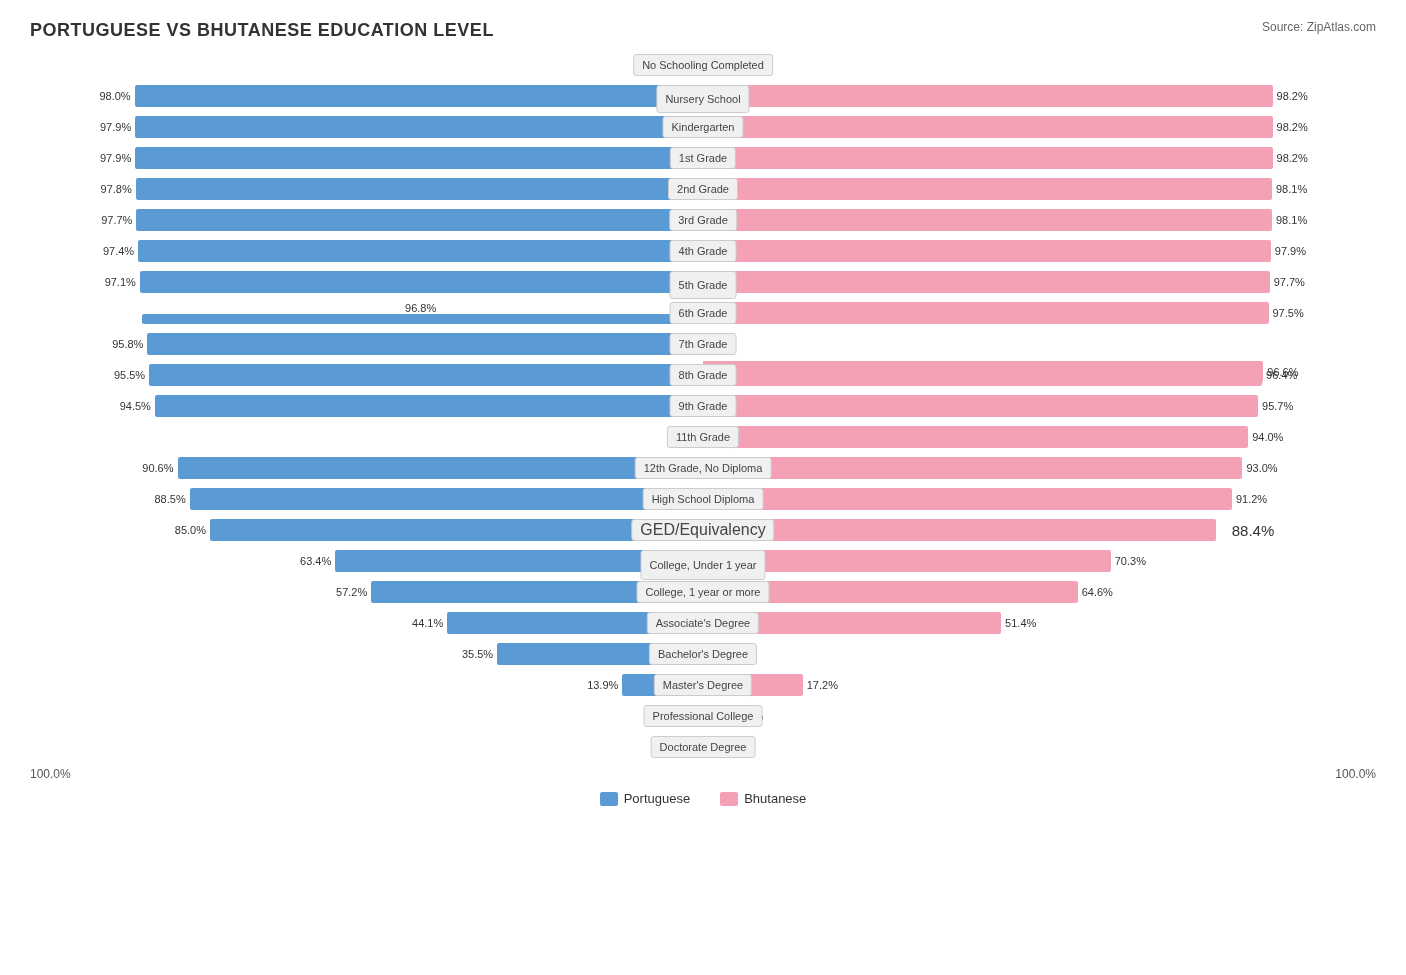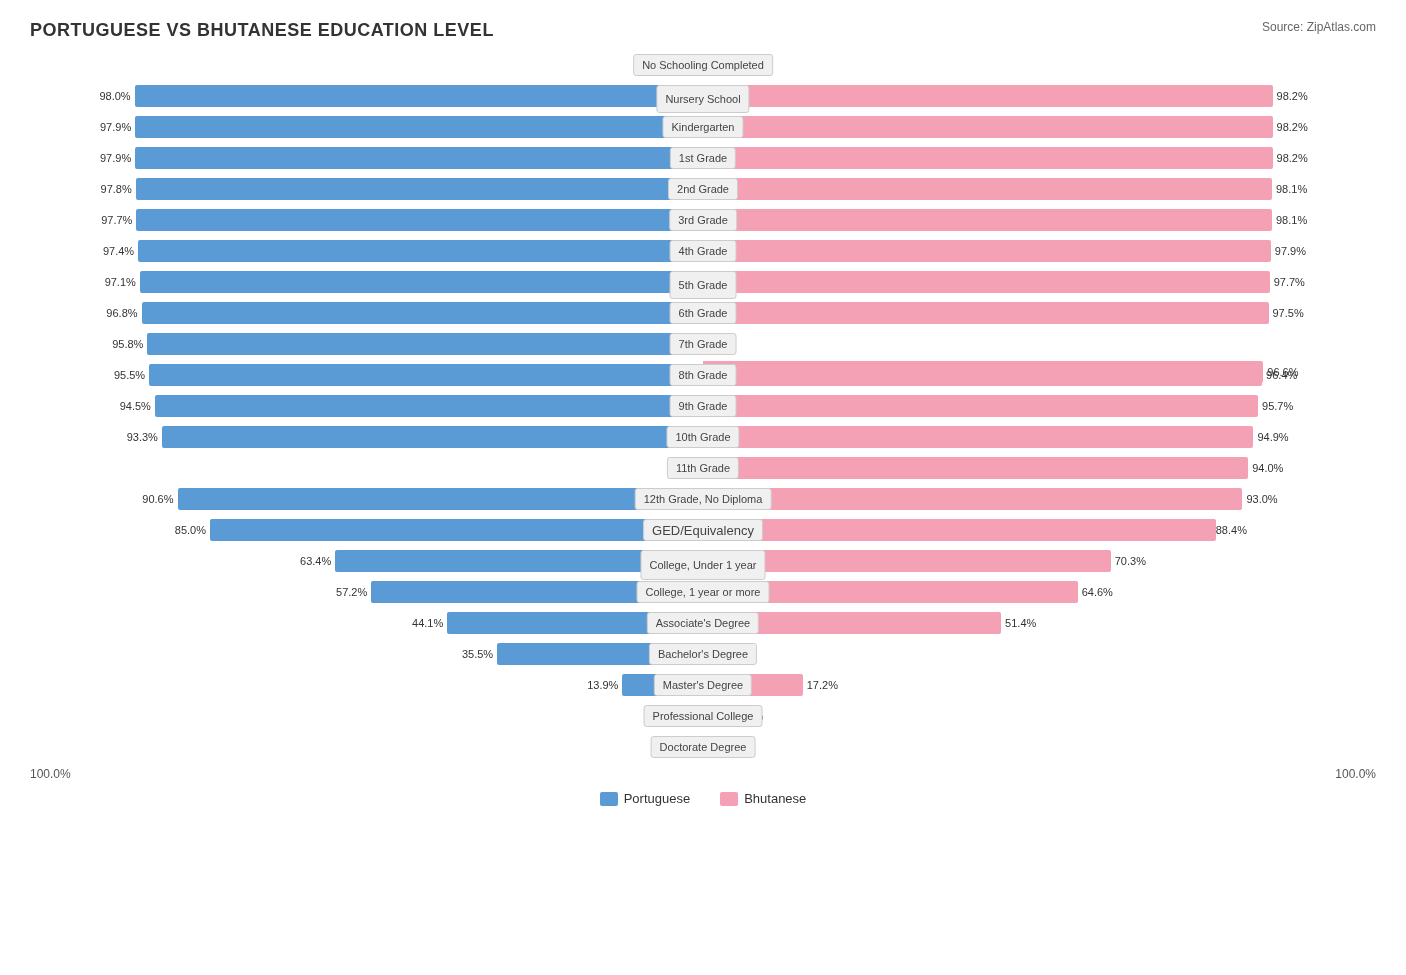--- a/index.html
+++ b/index.html
@@ -160,21 +160,21 @@
           <span style="font-size: 11px; color: rgb(51, 51, 51); white-space: nowrap; margin-right: 4px; min-width: 32px; text-align: right;">97.1%</span>
           <div style="height: 22px; background: rgb(91, 155, 213); border-radius: 2px 0px 0px 2px; width: 563.18px; min-width: 2px;"></div>
         </div>
         <div style="position: absolute; left: 50%; top: 3px; height: 22px; display: flex; align-items: center;">
           <div style="height: 22px; background: rgb(244, 160, 181); border-radius: 0px 2px 2px 0px; width: 566.66px; min-width: 2px;"></div>
           <span style="font-size: 11px; color: rgb(51, 51, 51); white-space: nowrap; margin-left: 4px;">97.7%</span>
         </div>
         <div style="position: absolute; left: 50%; transform: translateX(-50%); top: 3px; background: rgb(240, 240, 240); border: 1px solid rgb(204, 204, 204); border-radius: 3px; font-size: 11px; color: rgb(68, 68, 68); padding: 2px 8px; white-space: nowrap; z-index: 10; text-align: center; height: 28px; display: flex; align-items: center;">5th Grade</div>
       </div>
       <div class="row-wrapper">
-        <div style="position: absolute; right: 50%; top: 3px; height: 22px; display: flex; align-items: center; justify-content: flex-end; padding-right: 0px;">
+        <div style="position: absolute; right: 50%; top: 3px; height: 22px; display: flex; align-items: center; justify-content: flex-end; padding-right: 0px; flex-direction: column;">
           <span style="font-size: 11px; color: rgb(51, 51, 51); white-space: nowrap; margin-right: 4px; min-width: 32px; text-align: right;">96.8%</span>
           <div style="height: 22px; background: rgb(91, 155, 213); border-radius: 2px 0px 0px 2px; width: 561.44px; min-width: 2px;"></div>
         </div>
         <div style="position: absolute; left: 50%; top: 3px; height: 22px; display: flex; align-items: center;">
           <div style="height: 22px; background: rgb(244, 160, 181); border-radius: 0px 2px 2px 0px; width: 565.5px; min-width: 2px;"></div>
           <span style="font-size: 11px; color: rgb(51, 51, 51); white-space: nowrap; margin-left: 4px;">97.5%</span>
         </div>
         <div style="position: absolute; left: 50%; transform: translateX(-50%); top: 3px; background: rgb(240, 240, 240); border: 1px solid rgb(204, 204, 204); border-radius: 3px; font-size: 11px; color: rgb(68, 68, 68); padding: 2px 8px; white-space: nowrap; z-index: 10; text-align: center; height: 22px; display: flex; align-items: center;">6th Grade</div>
       </div>
       <div class="row-wrapper">
@@ -204,58 +204,58 @@
           <span style="font-size: 11px; color: rgb(51, 51, 51); white-space: nowrap; margin-right: 4px; min-width: 32px; text-align: right;">94.5%</span>
           <div style="height: 22px; background: rgb(91, 155, 213); border-radius: 2px 0px 0px 2px; width: 548.1px; min-width: 2px;"></div>
         </div>
         <div style="position: absolute; left: 50%; top: 3px; height: 22px; display: flex; align-items: center;">
           <div style="height: 22px; background: rgb(244, 160, 181); border-radius: 0px 2px 2px 0px; width: 555.06px; min-width: 2px;"></div>
           <span style="font-size: 11px; color: rgb(51, 51, 51); white-space: nowrap; margin-left: 4px;">95.7%</span>
         </div>
         <div style="position: absolute; left: 50%; transform: translateX(-50%); top: 3px; background: rgb(240, 240, 240); border: 1px solid rgb(204, 204, 204); border-radius: 3px; font-size: 11px; color: rgb(68, 68, 68); padding: 2px 8px; white-space: nowrap; z-index: 10; text-align: center; height: 22px; display: flex; align-items: center;">9th Grade</div>
       </div>
       <div class="row-wrapper">
-        <div style="position: absolute; right: 50%; top: 3px; height: 22px; display: flex; align-items: center; justify-content: flex-end; padding-right: 0px;">
-          <span style="font-size: 11px; color: rgb(51, 51, 51); white-space: nowrap; margin-right: 4px; min-width: 32px; text-align: right;">93.3%</span>
-          <div style="height: 22px; background: rgb(91, 155, 213); border-radius: 2px 0px 0px 2px; width: 541.14px; min-width: 2px;"></div>
-        </div>
-        <div style="position: absolute; left: 50%; top: 3px; height: 22px; display: flex; align-items: center;">
-          <div style="height: 22px; background: rgb(244, 160, 181); border-radius: 0px 2px 2px 0px; width: 550.42px; min-width: 2px;"></div>
-          <span style="font-size: 11px; color: rgb(51, 51, 51); white-space: nowrap; margin-left: 4px;">94.9%</span>
-        </div>
-        <div style="position: absolute; left: 50%; transform: translateX(-50%); top: 3px; background: rgb(240, 240, 240); border: 1px solid rgb(204, 204, 204); border-radius: 3px; font-size: 11px; color: rgb(68, 68, 68); padding: 2px 8px; white-space: nowrap; z-index: 10; text-align: center; height: 22px; display: flex; align-items: center;">10th Grade</div>
-      </div>
-      <div class="row-wrapper">
         <div style="position: absolute; left: 50%; top: 3px; height: 22px; display: flex; align-items: center;">
           <div style="height: 22px; background: rgb(244, 160, 181); border-radius: 0px 2px 2px 0px; width: 545.2px; min-width: 2px;"></div>
           <span style="font-size: 11px; color: rgb(51, 51, 51); white-space: nowrap; margin-left: 4px;">94.0%</span>
         </div>
         <div style="position: absolute; left: 50%; transform: translateX(-50%); top: 3px; background: rgb(240, 240, 240); border: 1px solid rgb(204, 204, 204); border-radius: 3px; font-size: 11px; color: rgb(68, 68, 68); padding: 2px 8px; white-space: nowrap; z-index: 10; text-align: center; height: 22px; display: flex; align-items: center;">11th Grade</div>
       </div>
       <div class="row-wrapper">
         <div style="position: absolute; right: 50%; top: 3px; height: 22px; display: flex; align-items: center; justify-content: flex-end; padding-right: 0px;">
           <span style="font-size: 11px; color: rgb(51, 51, 51); white-space: nowrap; margin-right: 4px; min-width: 32px; text-align: right;">90.6%</span>
           <div style="height: 22px; background: rgb(91, 155, 213); border-radius: 2px 0px 0px 2px; width: 525.48px; min-width: 2px;"></div>
         </div>
         <div style="position: absolute; left: 50%; top: 3px; height: 22px; display: flex; align-items: center;">
           <div style="height: 22px; background: rgb(244, 160, 181); border-radius: 0px 2px 2px 0px; width: 539.4px; min-width: 2px;"></div>
           <span style="font-size: 11px; color: rgb(51, 51, 51); white-space: nowrap; margin-left: 4px;">93.0%</span>
         </div>
         <div style="position: absolute; left: 50%; transform: translateX(-50%); top: 3px; background: rgb(240, 240, 240); border: 1px solid rgb(204, 204, 204); border-radius: 3px; font-size: 11px; color: rgb(68, 68, 68); padding: 2px 8px; white-space: nowrap; z-index: 10; text-align: center; height: 22px; display: flex; align-items: center;">12th Grade, No Diploma</div>
       </div>
       <div class="row-wrapper">
         <div style="position: absolute; right: 50%; top: 3px; height: 22px; display: flex; align-items: center; justify-content: flex-end; padding-right: 0px;">
+          <span style="font-size: 11px; color: rgb(51, 51, 51); white-space: nowrap; margin-right: 4px; min-width: 32px; text-align: right;">88.5%</span>
+          <div style="height: 22px; background: rgb(91, 155, 213); border-radius: 2px 0px 0px 2px; width: 513.3px; min-width: 2px;"></div>
+        </div>
+        <div style="position: absolute; left: 50%; top: 3px; height: 22px; display: flex; align-items: center;">
+          <div style="height: 22px; background: rgb(244, 160, 181); border-radius: 0px 2px 2px 0px; width: 528.96px; min-width: 2px;"></div>
+          <span style="font-size: 11px; color: rgb(51, 51, 51); white-space: nowrap; margin-left: 4px;">91.2%</span>
+        </div>
+        <div style="position: absolute; left: 50%; transform: translateX(-50%); top: 3px; background: rgb(240, 240, 240); border: 1px solid rgb(204, 204, 204); border-radius: 3px; font-size: 11px; color: rgb(68, 68, 68); padding: 2px 8px; white-space: nowrap; z-index: 10; text-align: center; height: 22px; display: flex; align-items: center;">High School Diploma</div>
+      </div>
+      <div class="row-wrapper">
+        <div style="position: absolute; right: 50%; top: 3px; height: 22px; display: flex; align-items: center; justify-content: flex-end; padding-right: 0px;">
           <span style="font-size: 11px; color: rgb(51, 51, 51); white-space: nowrap; margin-right: 4px; min-width: 32px; text-align: right;">85.0%</span>
           <div style="height: 22px; background: rgb(91, 155, 213); border-radius: 2px 0px 0px 2px; width: 493px; min-width: 2px;"></div>
         </div>
         <div style="position: absolute; left: 50%; top: 3px; height: 22px; display: flex; align-items: center;">
           <div style="height: 22px; background: rgb(244, 160, 181); border-radius: 0px 2px 2px 0px; width: 512.72px; min-width: 2px;"></div>
-          <span style="font-size: 11px; color: rgb(51, 51, 51); white-space: nowrap; margin-left: 0;">88.4%</span>
-        </div>
-        <div style="position: absolute; left: 50%; transform: translateX(-50%); top: 3px; background: rgb(240, 240, 240); border: 1px solid rgb(204, 204, 204); border-radius: 3px; font-size: 13px; color: rgb(68, 68, 68); padding: 2px 8px; white-space: nowrap; z-index: 10; text-align: center; height: 22px; display: flex; align-items: center;">GED/Equivalency</div>
+          <span style="font-size: 15px; color: rgb(51, 51, 51); white-space: nowrap; margin-left: 16px;">88.4%</span>
+        </div>
+        <div style="position: absolute; left: 50%; transform: translateX(-50%); top: 3px; background: rgb(240, 240, 240); border: 1px solid rgb(204, 204, 204); border-radius: 3px; font-size: 16px; color: rgb(68, 68, 68); padding: 2px 8px; white-space: nowrap; z-index: 10; text-align: center; height: 22px; display: flex; align-items: center;">GED/Equivalency</div>
       </div>
       <div class="row-wrapper">
         <div style="position: absolute; right: 50%; top: 3px; height: 22px; display: flex; align-items: center; justify-content: flex-end; padding-right: 0px;">
           <span style="font-size: 11px; color: rgb(51, 51, 51); white-space: nowrap; margin-right: 4px; min-width: 32px; text-align: right;">63.4%</span>
           <div style="height: 22px; background: rgb(91, 155, 213); border-radius: 2px 0px 0px 2px; width: 367.72px; min-width: 2px;"></div>
         </div>
         <div style="position: absolute; left: 50%; top: 3px; height: 22px; display: flex; align-items: center;">
           <div style="height: 22px; background: rgb(244, 160, 181); border-radius: 0px 2px 2px 0px; width: 407.74px; min-width: 2px;"></div>
           <span style="font-size: 11px; color: rgb(51, 51, 51); white-space: nowrap; margin-left: 4px;">70.3%</span>
         </div>

